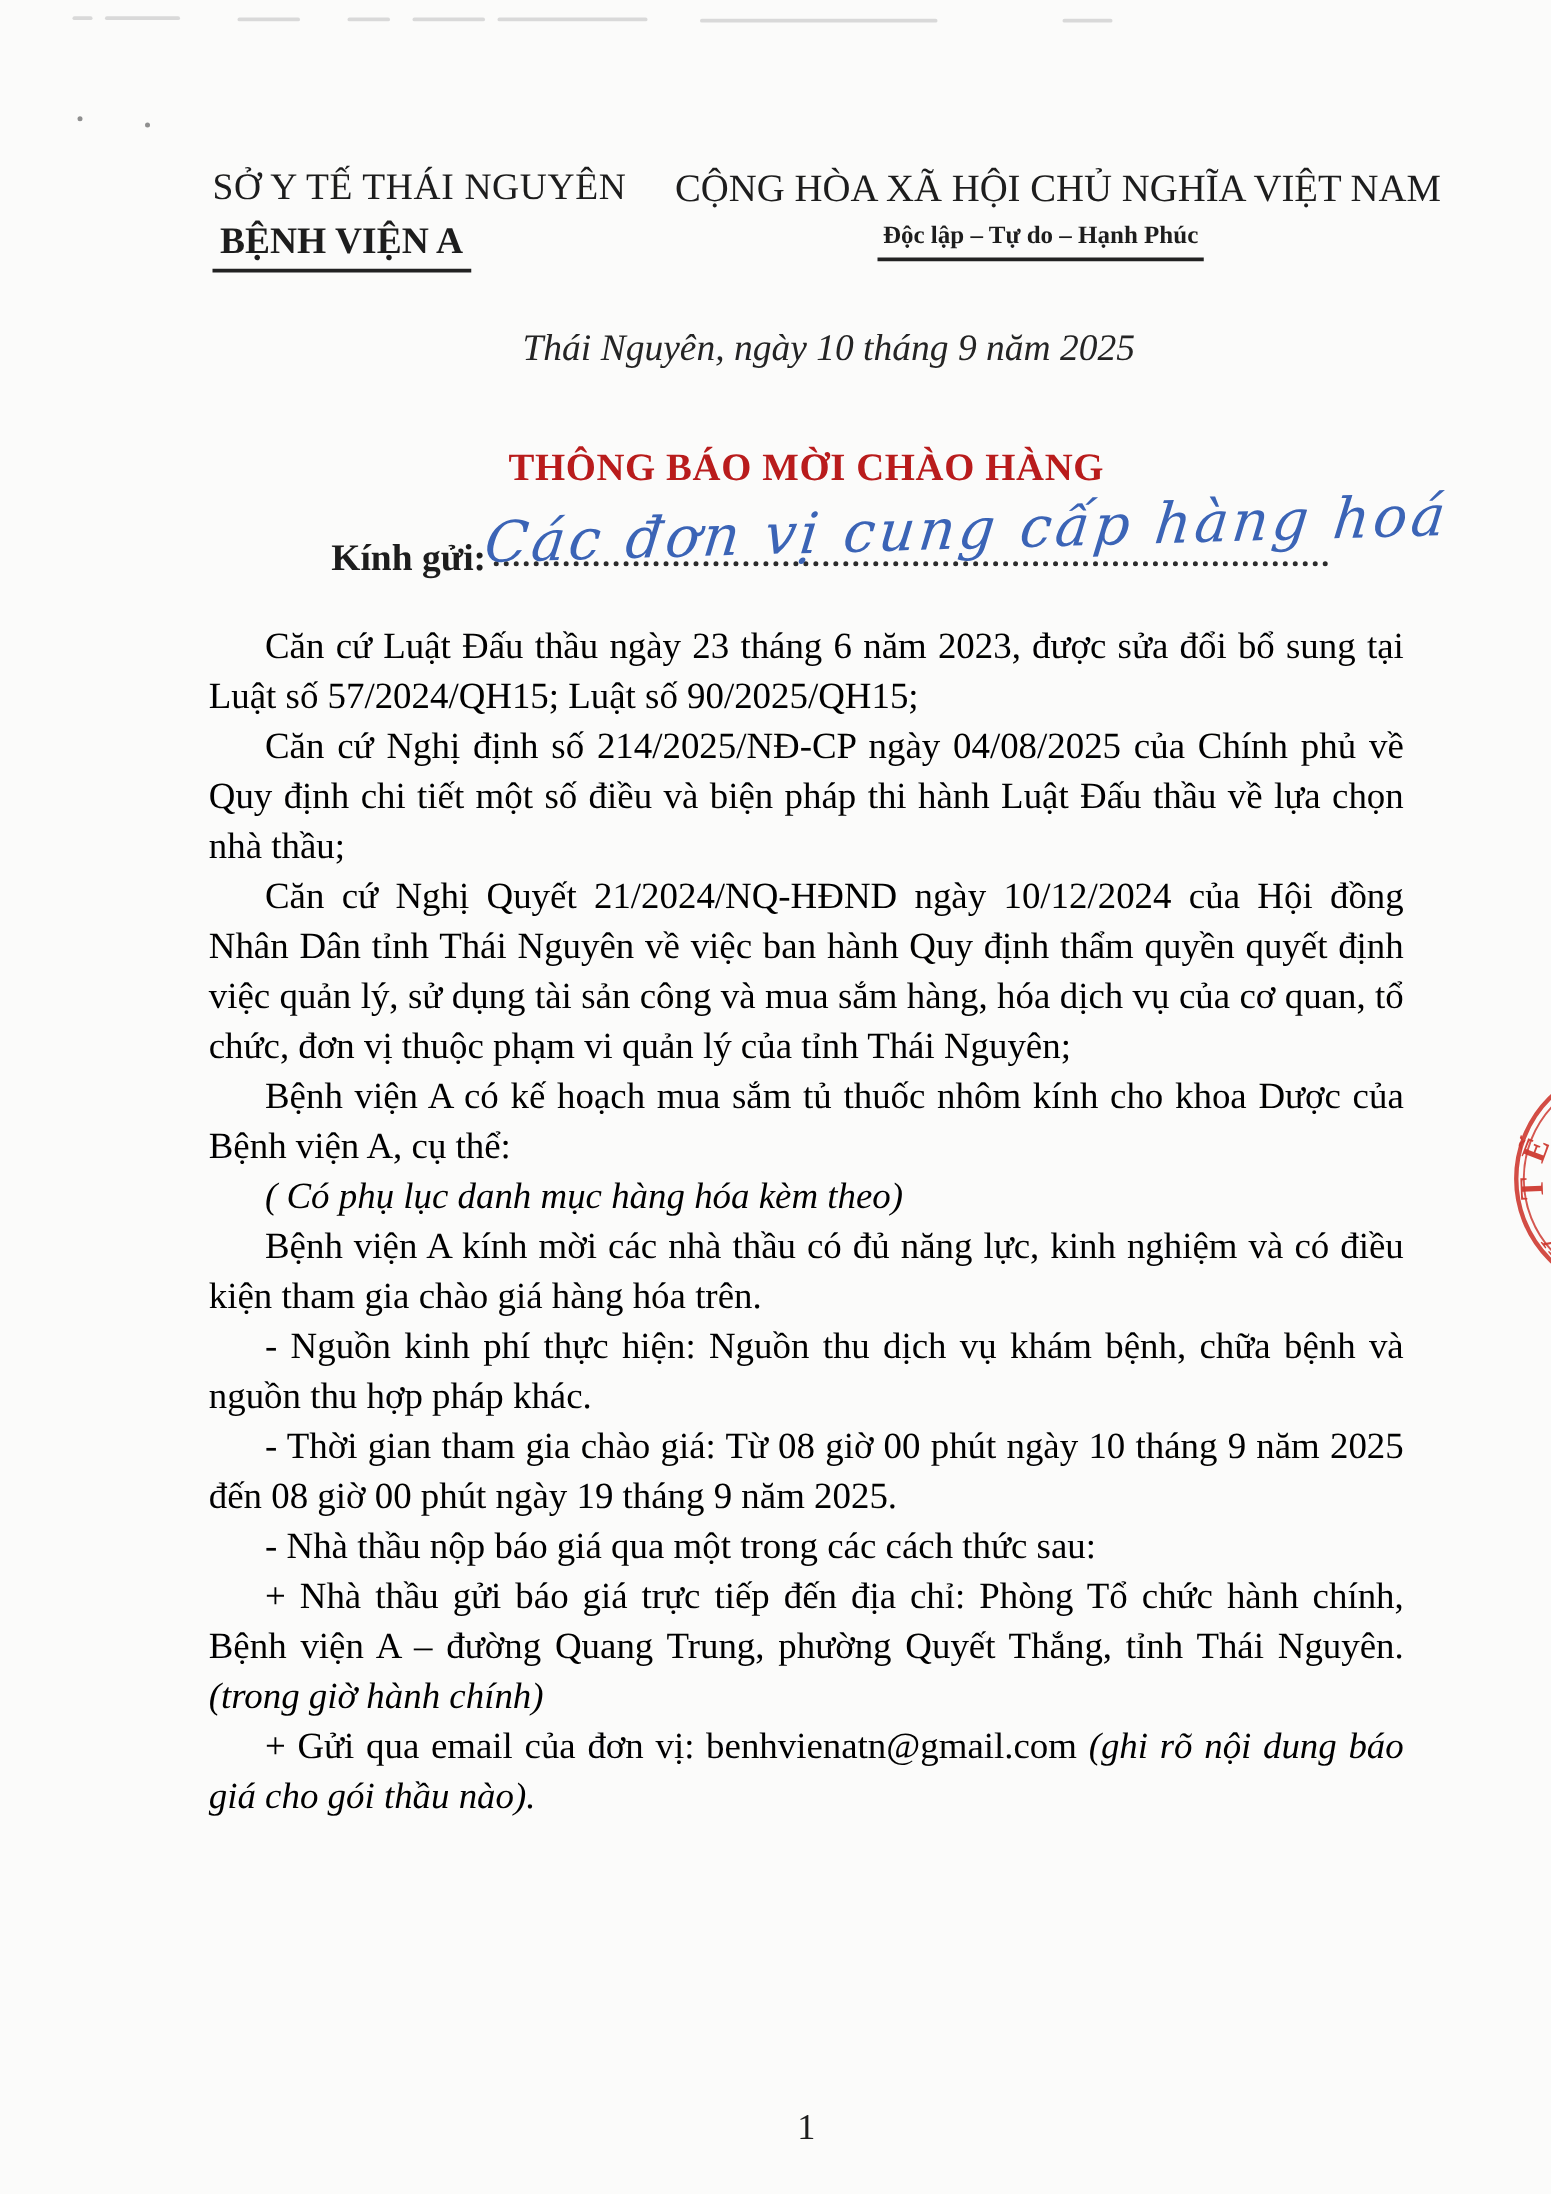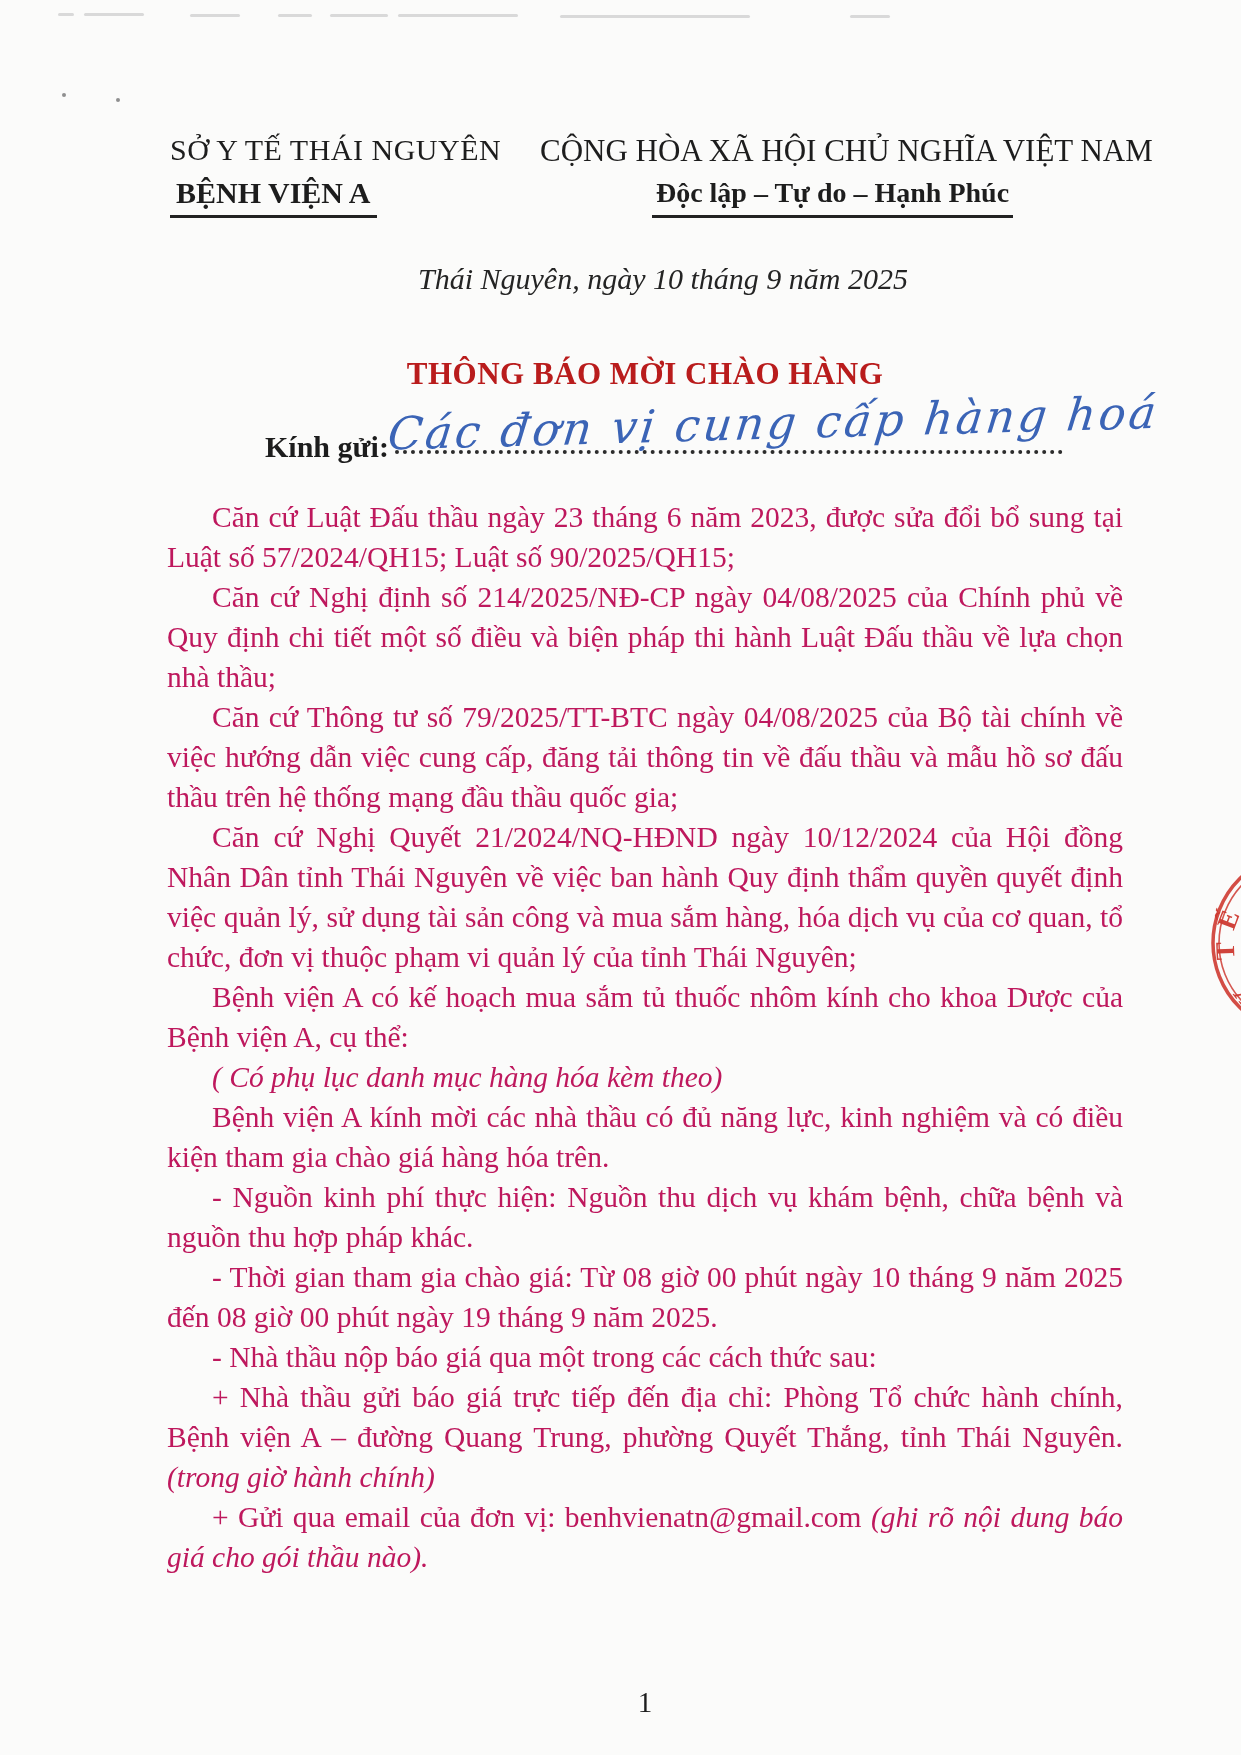--- a/index.html
+++ b/index.html
@@ -14,40 +14,40 @@
   
   .artifact{position:absolute;background:#d9d9d9;border-radius:2px;}
   .dot-artifact{position:absolute;background:#8f8f8f;border-radius:50%;width:4px;height:4px;}
   
   .hdr-left{left:170px;top:133px;width:330px;text-align:left;}
   .hdr-left .l1{font-size:30px;letter-spacing:.5px;white-space:nowrap;}
   .hdr-left .l2{font-size:30px;font-weight:bold;margin-top:9px;}
   .hdr-left .l2 span{display:inline-block;border-bottom:3px solid #222;padding:0 6px 5px 6px;}
   .hdr-right{left:540px;top:133px;width:585px;text-align:center;}
   .hdr-right .l1{font-size:31px;font-weight:normal;white-space:nowrap;}
-  .hdr-right .l2{font-size:28px;font-weight:bold;margin-top:8px;}
+  .hdr-right .l2{font-size:20px;font-weight:bold;margin-top:8px;}
   .hdr-right .l2 span{display:inline-block;border-bottom:3px solid #222;padding:0 4px 6px 4px;}
   .dateline{left:167px;top:262px;width:992px;text-align:center;font-style:italic;font-size:30px;color:#242424;}
   .doc-title{left:167px;top:356px;width:956px;text-align:center;font-weight:bold;font-size:31px;letter-spacing:.5px;color:#b91c1c;}
   
   .salutation{left:265px;top:430px;width:830px;white-space:nowrap;font-size:30px;}
   .salutation .lbl{font-weight:bold;}
   .dots{display:inline-block;width:668px;border-bottom:4px dotted #2c2c2c;height:1px;vertical-align:baseline;margin-left:6px;margin-bottom:3px;}
   .handwriting{
     left:388px;top:398px;width:680px;
     font-family:"DejaVu Serif","Liberation Serif",serif;
     font-style:italic;font-size:45px;color:#3b64b6;
     transform:rotate(-1.6deg) skewX(-8deg);
     letter-spacing:3px;white-space:nowrap;
   }
   
   .body-block{left:167px;top:497px;width:956px;}
   p.para{
     margin:0;text-indent:45px;text-align:justify;
-    font-size:29.5px;line-height:40px;color:#be185d;
+    font-size:29.5px;line-height:40px;color:#000000;
   }
   p.para .it{font-style:italic;}
   .pageno{left:167px;top:1686px;width:956px;text-align:center;font-size:29px;}
   
   .stamp-clip{left:1190px;top:827px;width:51px;height:232px;overflow:hidden;}
   .stamp-clip svg{position:absolute;left:-2px;top:0;}
 </style>
 </head>
 <body>
 
@@ -77,21 +77,20 @@
 <div class="abs doc-title">THÔNG BÁO MỜI CHÀO HÀNG</div>
 
 <div class="abs salutation">
   <span class="lbl">Kính gửi:</span><span class="dots"></span>
 </div>
 <div class="abs handwriting">Các đơn vị cung cấp hàng hoá</div>
 
 <div class="abs body-block">
     <p class="para"><span>Căn cứ Luật Đấu thầu ngày 23 tháng 6 năm 2023, được sửa đổi bổ sung tại Luật số 57/2024/QH15; Luật số 90/2025/QH15;</span></p>
     <p class="para"><span>Căn cứ Nghị định số 214/2025/NĐ-CP ngày 04/08/2025 của Chính phủ về Quy định chi tiết một số điều và biện pháp thi hành Luật Đấu thầu về lựa chọn nhà thầu;</span></p>
-    <p class="para"><span>Căn cứ Thông tư số 79/2025/TT-BTC ngày 04/08/2025 của Bộ tài chính về việc hướng dẫn việc cung cấp, đăng tải thông tin về đấu thầu và mẫu hồ sơ đấu thầu trên hệ thống mạng đầu thầu quốc gia;</span></p>
     <p class="para"><span>Căn cứ Nghị Quyết 21/2024/NQ-HĐND ngày 10/12/2024 của Hội đồng Nhân Dân tỉnh Thái Nguyên về việc ban hành Quy định thẩm quyền quyết định việc quản lý, sử dụng tài sản công và mua sắm hàng, hóa dịch vụ của cơ quan, tổ chức, đơn vị thuộc phạm vi quản lý của tỉnh Thái Nguyên;</span></p>
     <p class="para"><span>Bệnh viện A có kế hoạch mua sắm tủ thuốc nhôm kính cho khoa Dược của Bệnh viện A, cụ thể:</span></p>
     <p class="para"><span class="it">( Có phụ lục danh mục hàng hóa kèm theo)</span></p>
     <p class="para"><span>Bệnh viện A kính mời các nhà thầu có đủ năng lực, kinh nghiệm và có điều kiện tham gia chào giá hàng hóa trên.</span></p>
     <p class="para"><span>- Nguồn kinh phí thực hiện: Nguồn thu dịch vụ khám bệnh, chữa bệnh và nguồn thu hợp pháp khác.</span></p>
     <p class="para"><span>- Thời gian tham gia chào giá: Từ 08 giờ 00 phút ngày 10 tháng 9 năm 2025 đến 08 giờ 00 phút ngày 19 tháng 9 năm 2025.</span></p>
     <p class="para"><span>- Nhà thầu nộp báo giá qua một trong các cách thức sau:</span></p>
     <p class="para"><span>+ Nhà thầu gửi báo giá trực tiếp đến địa chỉ: Phòng Tổ chức hành chính, Bệnh viện A – đường Quang Trung, phường Quyết Thắng, tỉnh Thái Nguyên. </span><span class="it">(trong giờ hành chính)</span></p>
     <p class="para"><span>+ Gửi qua email của đơn vị: benhvienatn@gmail.com </span><span class="it">(ghi rõ nội dung báo giá cho gói thầu nào).</span></p>
   </div>

